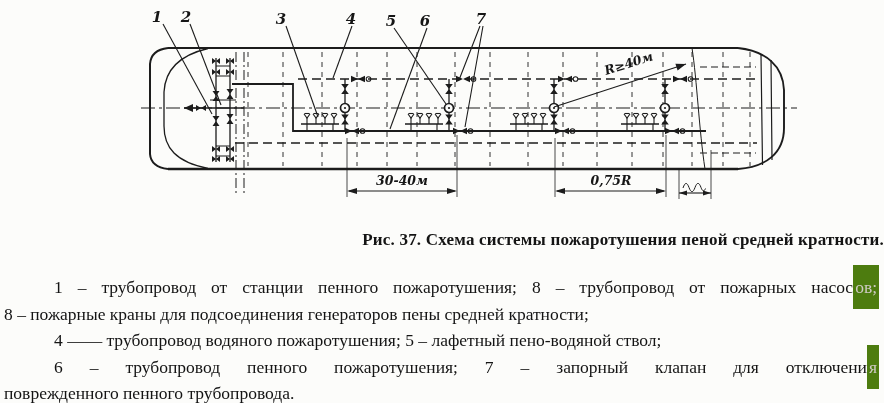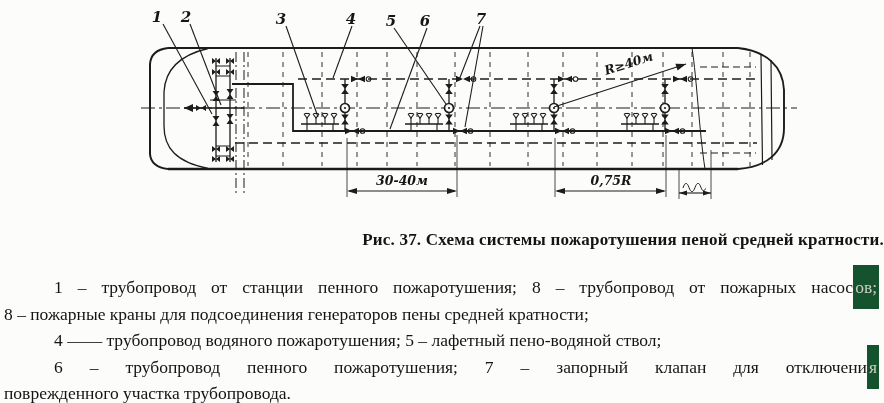--- a/index.html
+++ b/index.html
@@ -9,21 +9,21 @@
   svg{display:block;}
   svg text{fill:#161616;font-family:"DejaVu Serif",serif;font-style:italic;}
   .callout-num{font-size:15px;font-weight:600;}
   .dim-label{font-size:12.5px;font-weight:600;}
   .caption{position:absolute;left:0;top:230px;width:884px;text-align:right;
            font-size:17px;font-weight:bold;letter-spacing:.2px;}
   .legend{position:absolute;left:0;top:274px;width:884px;padding:0;font-size:17.5px;line-height:26.5px;}
   .legend .line{padding:0 5px 0 4px;white-space:normal;}
   .legend .indent{padding-left:54px;}
   .legend .justify{text-align:justify;text-align-last:justify;}
-  .inv{background:#14532d;color:#cfcbc4;padding:12px 2px;}
+  .inv{background:#4d7c0f;color:#cfcbc4;padding:12px 2px;}
 </style>
 </head>
 <body>
 
 <div class="page">
 
   <div class="diagram-wrap">
     <svg width="884" height="228" viewBox="0 0 884 228">
       <defs>
         <g id="valve-pair">
@@ -153,16 +153,16 @@
     </svg>
   </div>
 
   <div class="caption">Рис. 37. Схема системы пожаротушения пеной средней кратности.</div>
 
   <div class="legend">
     <div class="line indent justify"><span>1 – трубопровод от станции пенного пожаротушения; 8 – трубопровод от пожарных насос</span><span class="inv">ов;</span></div>
     <div class="line"><span>8 – пожарные краны для подсоединения генераторов пены средней кратности;</span></div>
     <div class="line indent"><span>4 —— трубопровод водяного пожаротушения; 5 – лафетный пено-водяной ствол;</span></div>
     <div class="line indent justify"><span>6 – трубопровод пенного пожаротушения; 7 – запорный клапан для отключени</span><span class="inv">я</span></div>
-    <div class="line"><span>поврежденного участка трубопровода.</span></div>
+    <div class="line"><span>поврежденного пенного трубопровода.</span></div>
   </div>
 
 </div>
 
 </body></html>

